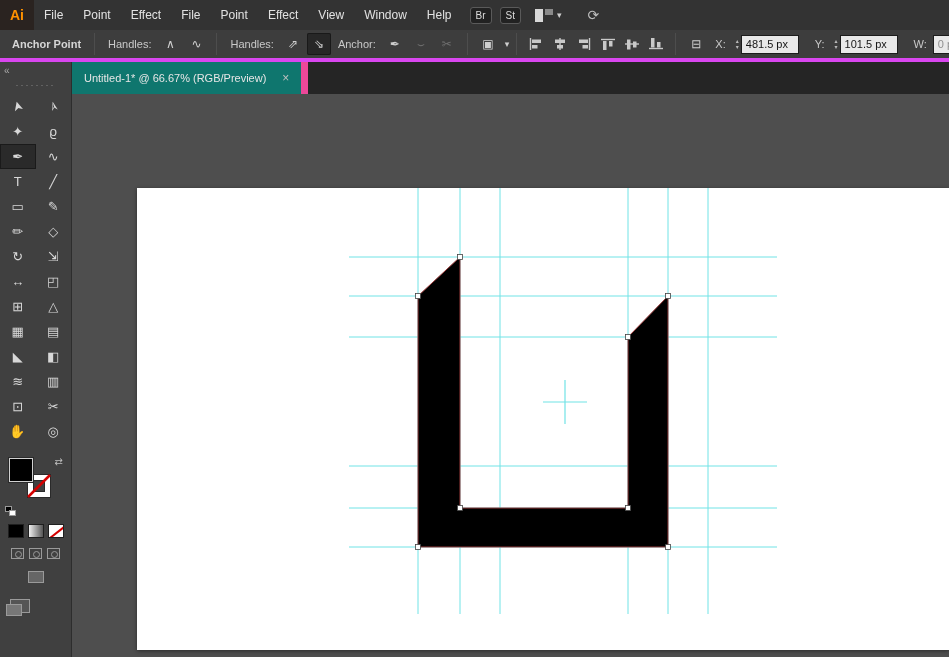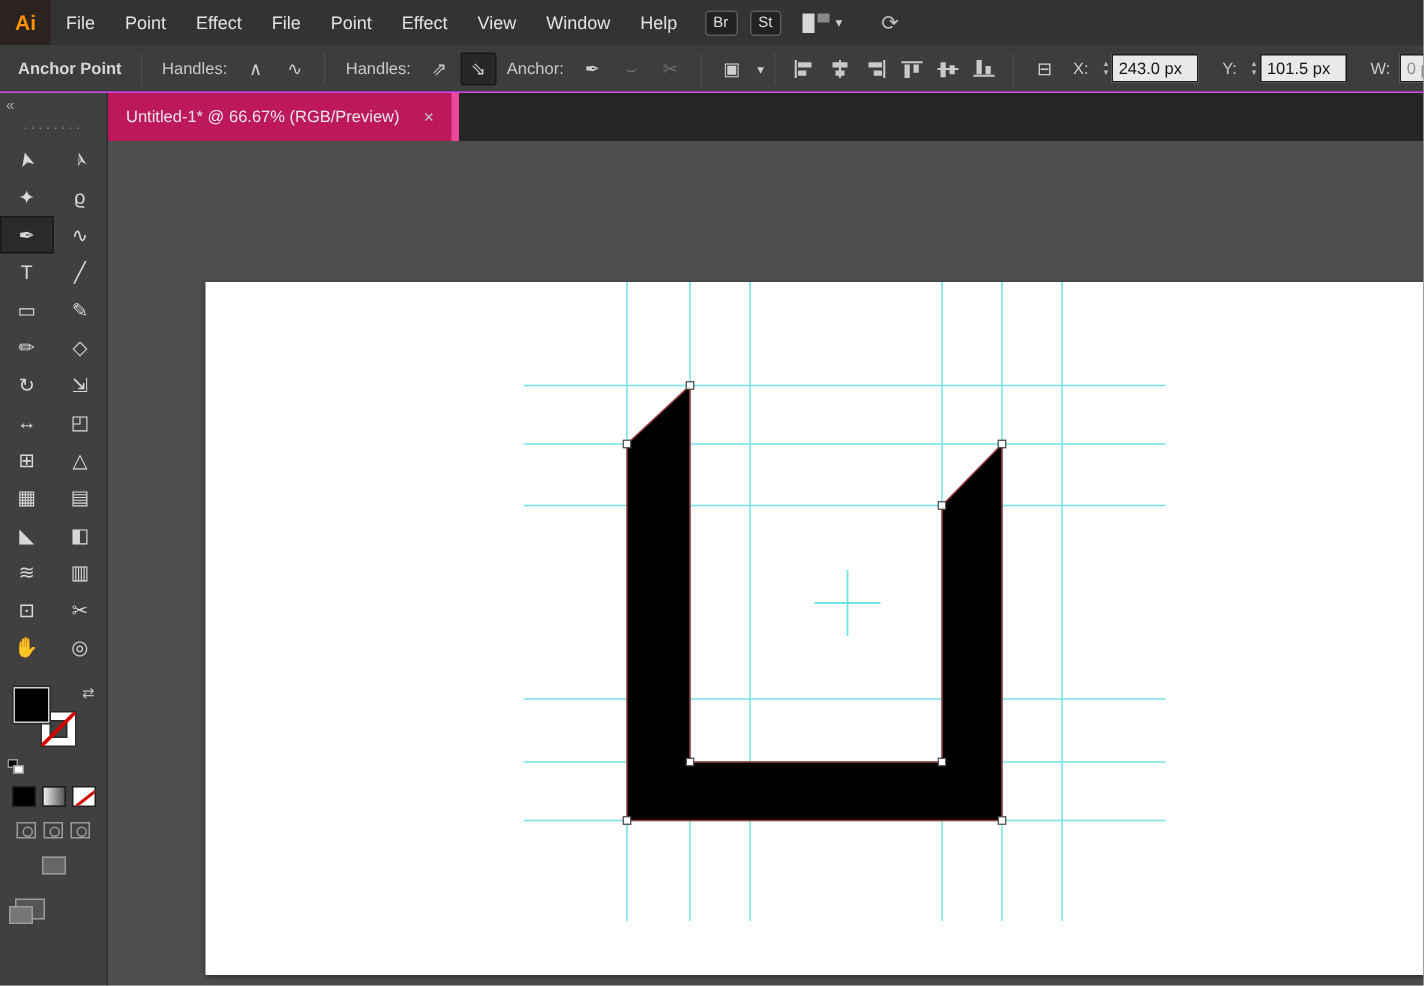--- a/index.html
+++ b/index.html
@@ -19,21 +19,21 @@
   .ws { display:flex; align-items:center; margin-left:14px; }
   .ws-ic { display:inline-block; width:18px; height:13px; position:relative; }
   .ws-ic i { position:absolute; display:block; }
   .ws-ic i:first-child { left:0; top:0; width:8px; height:13px; background:#d8d8d8; }
   .ws-ic i:last-child { left:10px; top:0; width:8px; height:6px; background:#8a8a8a; }
   .caret { color:#cfcfcf; font-size:9px; margin-left:4px; }
   .sync { margin-left:26px; color:#bdbdbd; font-size:14px; }
 
   
   #controlbar { position:absolute; left:0; top:30px; width:949px; height:32px;
-                background:#3d3d3d; border-bottom:1px solid #d946ef; display:flex;
+                background:#3d3d3d; border-bottom:4px solid #d946ef; display:flex;
                 align-items:center; padding:0 6px; overflow:hidden; white-space:nowrap; z-index:4; }
   #controlbar > * { flex:0 0 auto; }
   .cb-label { font-size:11px; color:#c9c9c9; margin:0 6px; }
   .cb-label.bold { font-weight:bold; color:#d6d6d6; }
   .vsep { width:1px; height:22px; background:#2b2b2b; border-right:1px solid #4d4d4d; margin:0 7px; }
   .icon-btn { width:24px; height:22px; display:flex; align-items:center; justify-content:center;
               color:#cfcfcf; font-size:12px; border-radius:2px; margin:0 1px; }
   .icon-btn.pressed { background:#272727; box-shadow:inset 0 0 0 1px #191919; }
   .icon-btn.disabled { opacity:.35; }
   .align-icon { width:22px; height:22px; display:flex; align-items:center; justify-content:center; margin:0 1px; }
@@ -44,22 +44,22 @@
   .field { height:19px; background:#e9e9e9; border:1px solid #1c1c1c; font-size:11px;
            color:#151515; display:flex; align-items:center; padding:0 4px; width:58px; overflow:hidden; }
   .field.dim { color:#8f8f8f; }
   .cb-spacer { flex:1 1 auto; }
   #w-group { margin-right:-38px; display:flex; align-items:center; }
   .cb-group { display:flex; align-items:center; }
 
   
   #tabstrip { position:absolute; left:72px; top:62px; right:0; height:32px; background:#252525;
               display:flex; align-items:stretch; z-index:3; }
-  .tab { display:inline-flex; align-items:center; background:#be185d; padding:0 12px;
-         font-size:11px; color:#e6e6e6; border-right:5px solid #ec4899; }
+  .tab { display:inline-flex; align-items:center; background:#0f766e; padding:0 12px;
+         font-size:11px; color:#e6e6e6; border-right:7px solid #ec4899; }
   .tab-close { margin-left:16px; color:#c0c0c0; font-size:12px; }
 
   
   #toolbar { position:absolute; left:0; top:62px; bottom:0; width:72px; background:#404040;
              border-right:1px solid #2d2d2d; z-index:3; }
   .tb-header { height:32px; position:relative; }
   .collapse { position:absolute; left:4px; top:3px; color:#a9a9a9; font-size:10px; }
   .grip { position:absolute; left:0; right:0; bottom:4px; text-align:center; color:#8b8b8b;
           font-size:9px; letter-spacing:2px; }
   #tools { display:grid; grid-template-columns:1fr 1fr; }
@@ -205,21 +205,21 @@
     <span class="icon-btn">⊟</span>
 
     <span class="cb-spacer"></span>
 
     <span class="cb-group">
       <span class="cb-label">X:</span>
       <span class="spin">
           <span>▴</span>
           <span>▾</span>
         </span>
-      <span class="field">243.0 px</span>
+      <span class="field">481.5 px</span>
     </span>
     <span class="cb-group" style="margin-left:10px;">
       <span class="cb-label">Y:</span>
       <span class="spin">
           <span>▴</span>
           <span>▾</span>
         </span>
       <span class="field">101.5 px</span>
     </span>
     <span id="w-group" style="margin-left:10px;">

